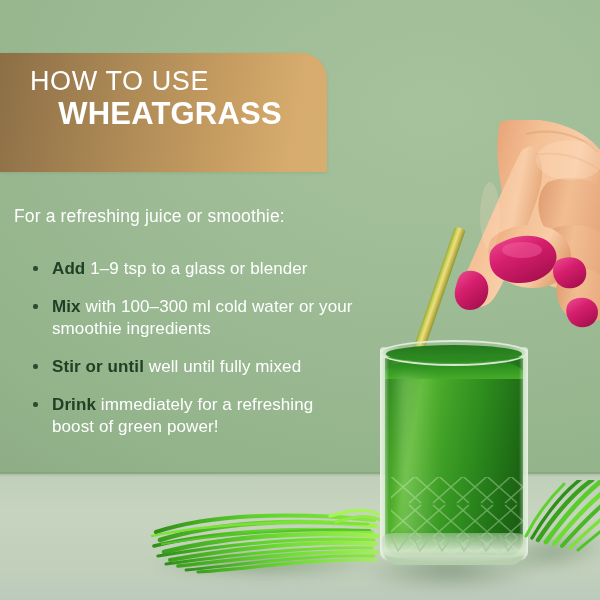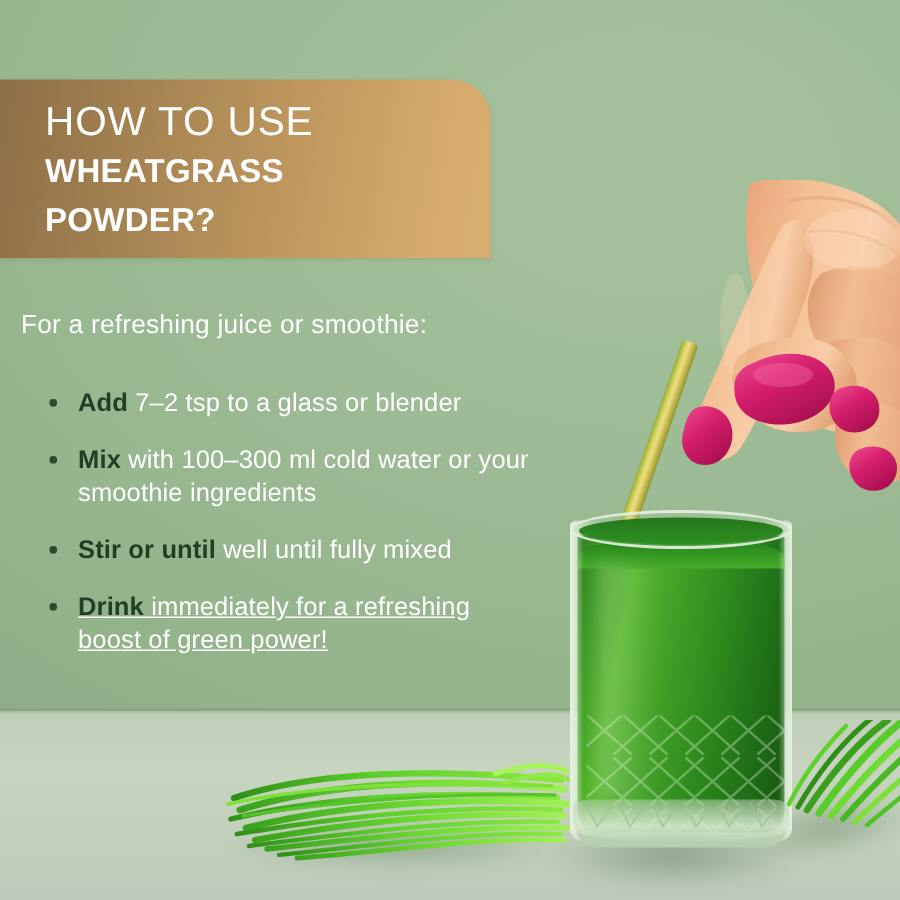--- a/index.html
+++ b/index.html
@@ -79,24 +79,25 @@
     display: block;
     color: #ffffff;
     font-size: 27px;
     line-height: 32px;
     font-weight: 300;
     letter-spacing: 0.6px;
   }
   .hdr-line2, .hdr-line3 {
     display: block;
     color: #ffffff;
-    font-size: 22px;
+    font-size: 31px;
     line-height: 33px;
     font-weight: 700;
     letter-spacing: 0.2px;
+    text-align: center;
   }
 
   
   .intro {
     position: absolute;
     left: 14px; top: 204px;
     color: #ffffff;
     font-size: 17.5px;
     line-height: 24px;
     font-weight: 400;
@@ -111,21 +112,21 @@
   }
   .step {
     position: relative;
     padding-left: 22px;
     margin-bottom: 16px;
     color: #ffffff;
     font-size: 17px;
     line-height: 22px;
     letter-spacing: 0.1px;
   }
-  .step:last-child { margin-bottom: 0; text-decoration: underline; }
+  .step:last-child { margin-bottom: 0; }
   .step .dot {
     position: absolute;
     left: 3px; top: 8px;
     width: 4.5px; height: 4.5px;
     border-radius: 50%;
     background: #2b4b2e;
   }
   .step .lead {
     font-weight: 700;
     color: #1f4024;
@@ -402,30 +403,29 @@
         <path d="M6 56 C16 36 30 18 44 4" stroke="#5fd12c" stroke-width="3.0"></path>
         <path d="M58 70 C70 60 82 50 90 44" stroke="#4fc427" stroke-width="3.0"></path>
       </g>
     </svg>
   </div>
 
   <div class="banner">
     <div class="banner-inner">
       <span class="hdr-line1">HOW TO USE</span>
       <span class="hdr-line2">WHEATGRASS</span>
-      <span class="hdr-line3">POWDER?</span>
     </div>
   </div>
 
   <div class="intro">For a refreshing juice or smoothie:</div>
 
   <ul class="steps">
     <li class="step">
       <span class="dot"></span>
-      <span class="lead">Add</span><span class="rest"> 7–2 tsp to a glass or blender</span>
+      <span class="lead">Add</span><span class="rest"> 1–9 tsp to a glass or blender</span>
     </li>
     <li class="step">
       <span class="dot"></span>
       <span class="lead">Mix</span><span class="rest"> with 100–300 ml cold water or your smoothie ingredients</span>
     </li>
     <li class="step">
       <span class="dot"></span>
       <span class="lead">Stir or until</span><span class="rest"> well until fully mixed</span>
     </li>
     <li class="step">

